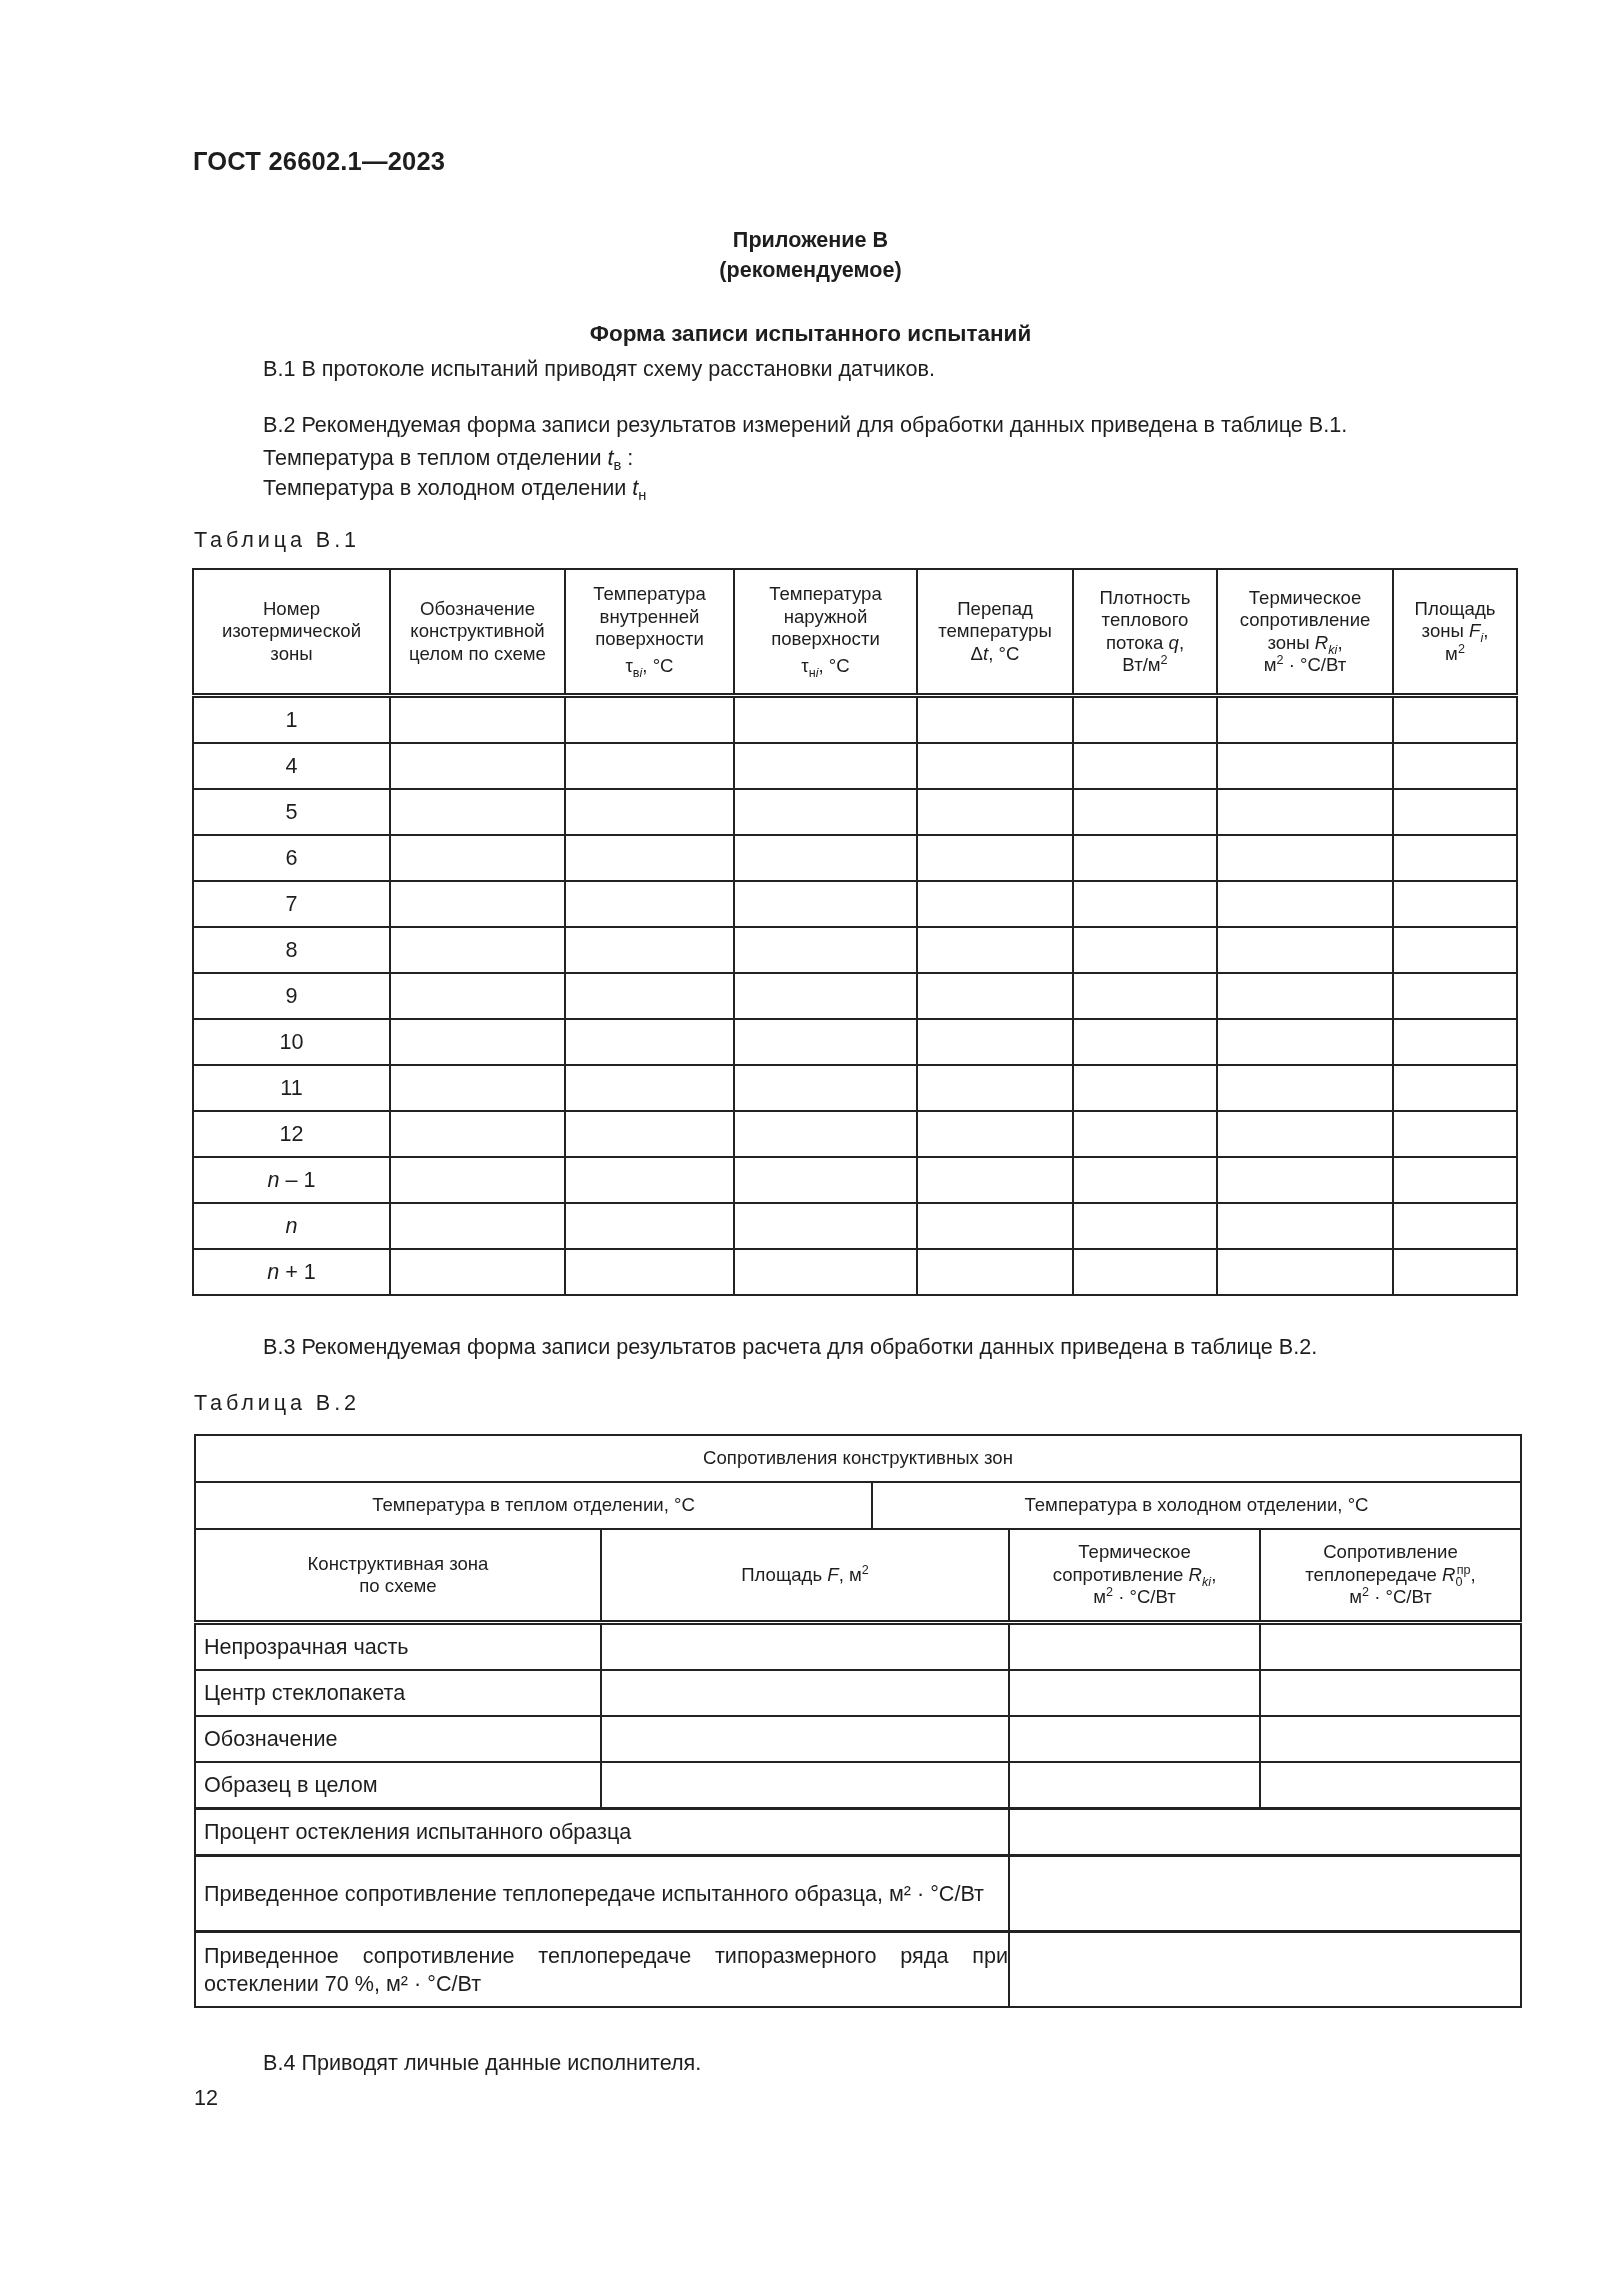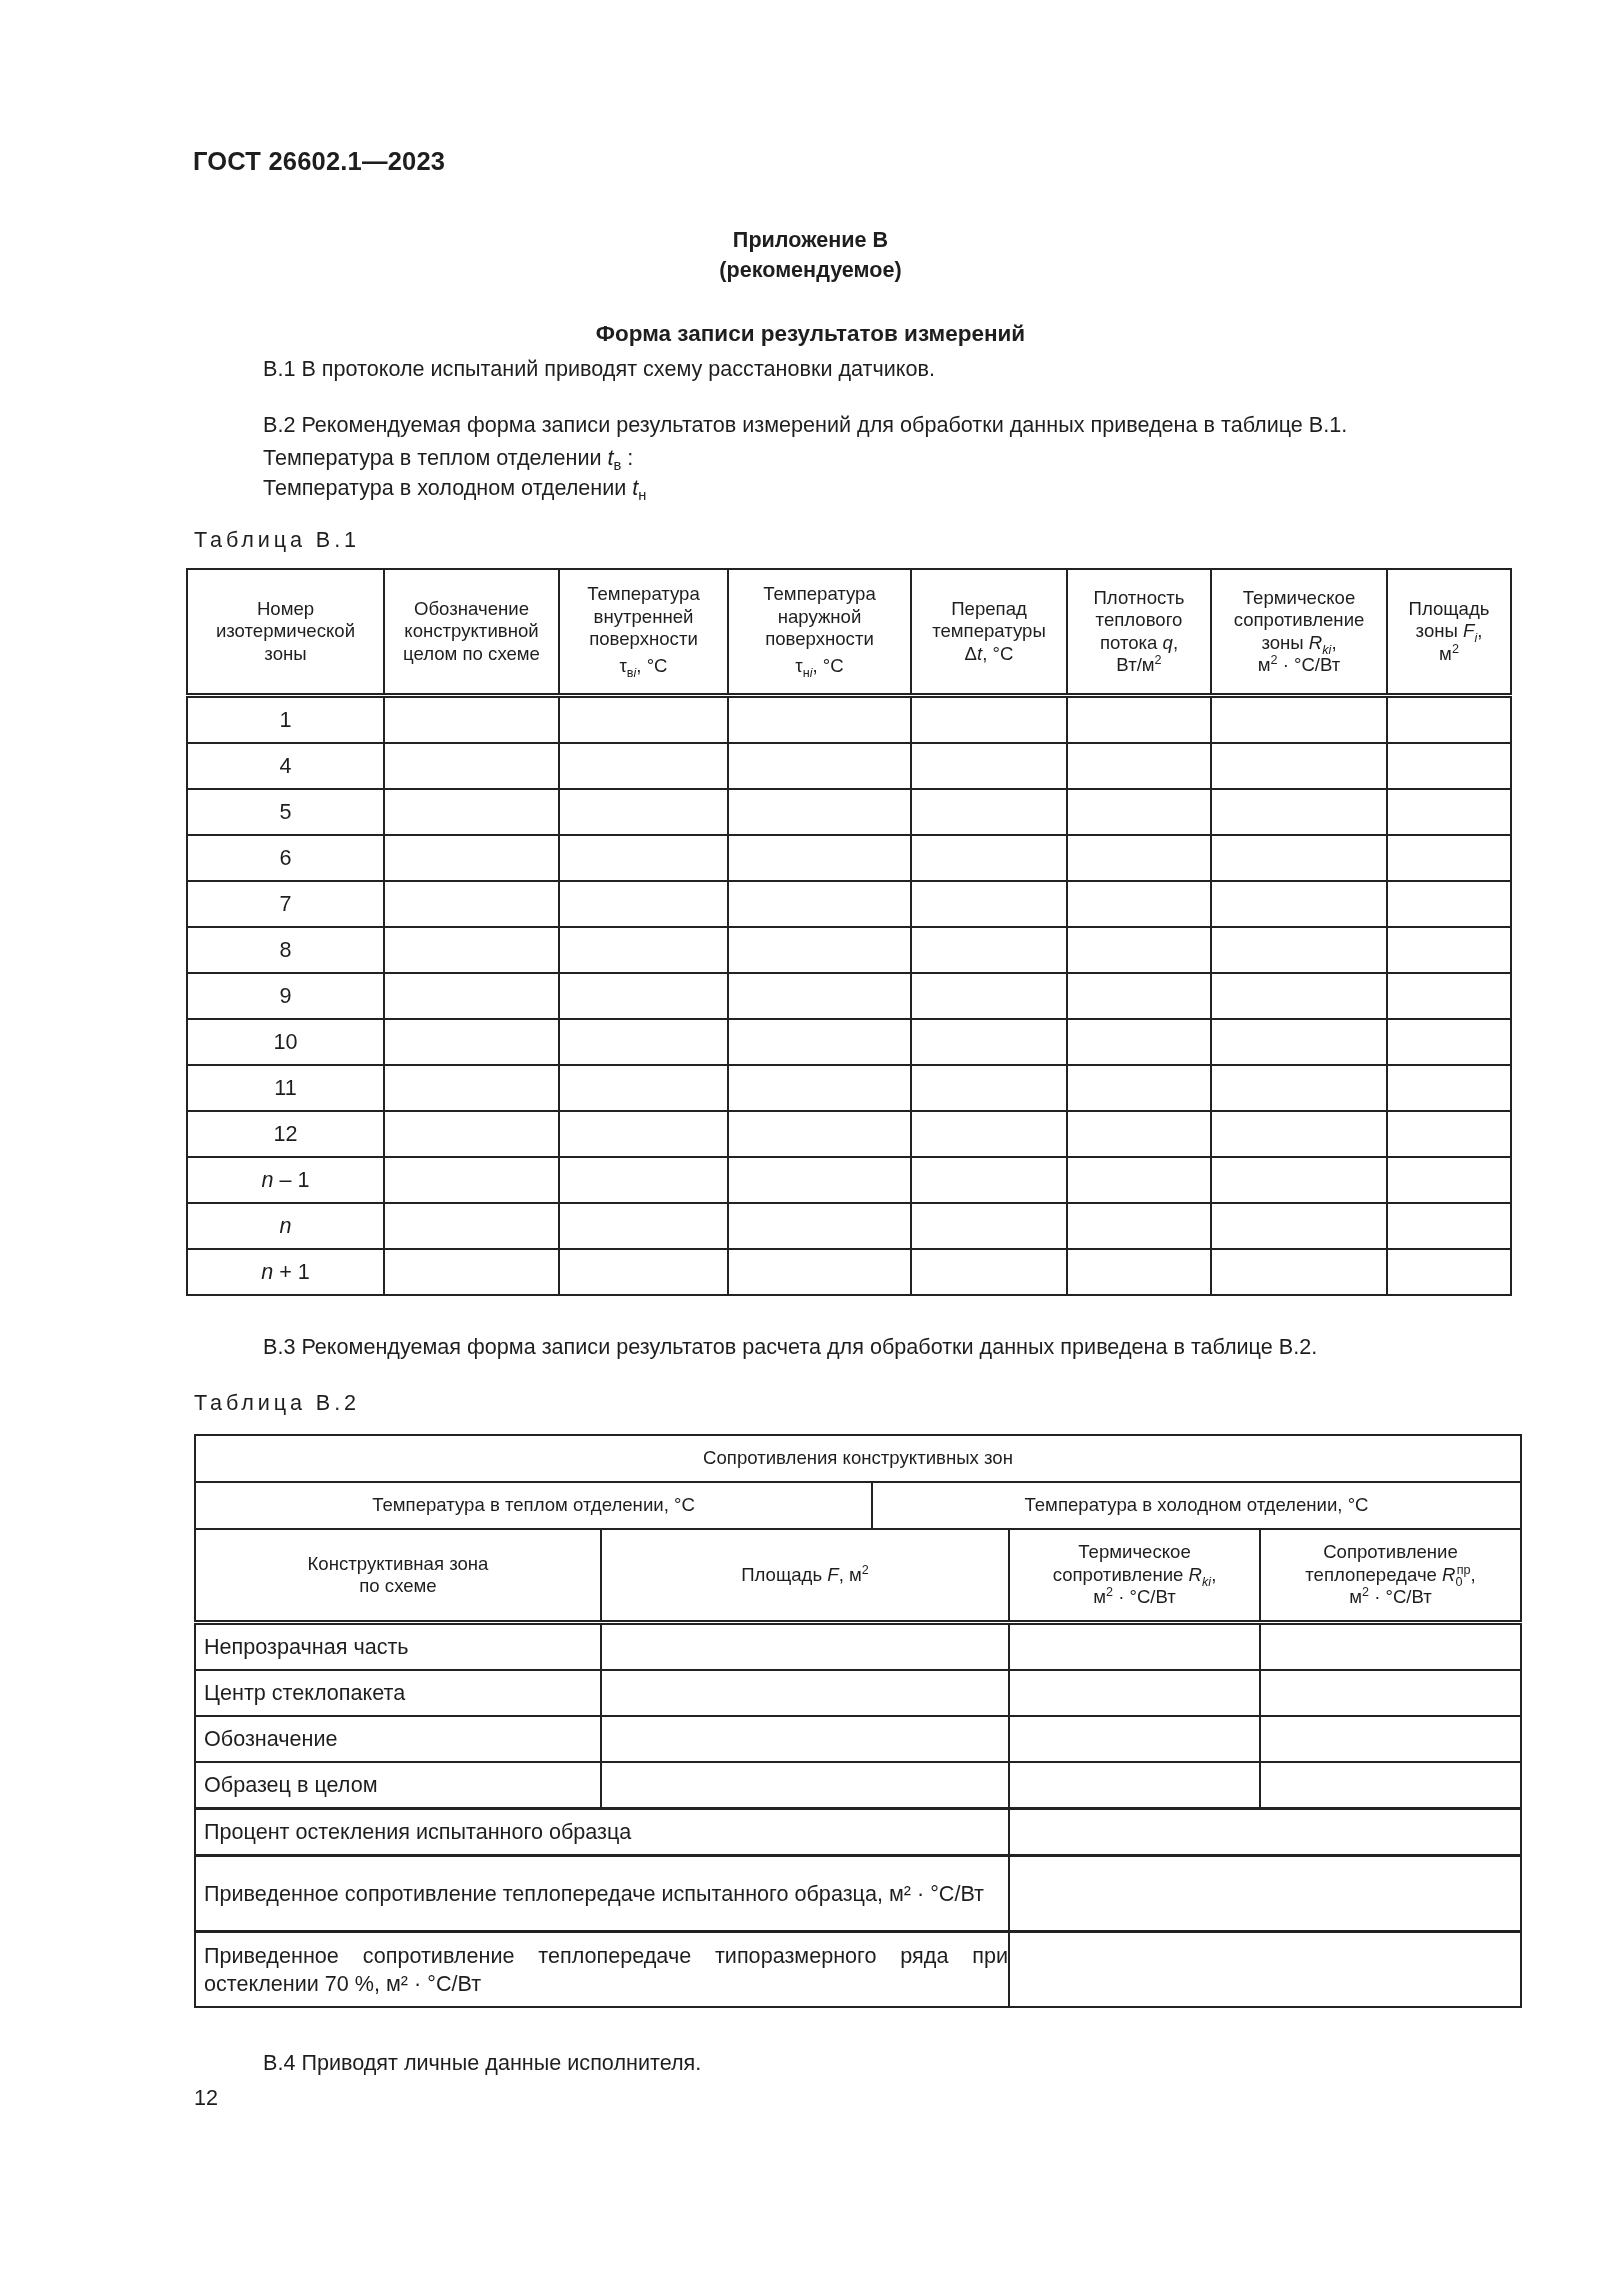--- a/index.html
+++ b/index.html
@@ -13,40 +13,40 @@
   .appendix-title { top: 227px; font-size: 21.6px; font-weight: bold; }
   .appendix-sub { top: 257px; font-size: 21.6px; font-weight: bold; }
   .form-title { top: 321px; font-size: 22.5px; font-weight: bold; }
   .para { left: 263px; font-size: 21.6px; line-height: 27.4px; white-space: nowrap; }
   .italic { font-style: italic; }
   sub, sup { font-size: 0.68em; line-height: 0; }
   .table-caption { left: 194px; font-size: 21.6px; letter-spacing: 3.9px; }
 
   table { border-collapse: collapse; position: absolute; table-layout: fixed; }
   td, th { border: 2.5px solid #222; padding: 0; font-weight: normal; text-align: center; vertical-align: middle; }
-  .t1 { left: 186px; top: 568px; width: 1325px; font-size: 18.6px; line-height: 22.5px; }
+  .t1 { left: 192px; top: 568px; width: 1325px; font-size: 18.6px; line-height: 22.5px; }
   .t1 thead th { height: 123px; border-bottom: 5.9px double #222; }
   .t1 tbody td { height: 44px; font-size: 21.6px; }
   .t2 { left: 194px; top: 1434px; width: 1325px; font-size: 18.6px; line-height: 22.5px; }
   .t2 .hdr1 td { height: 45px; margin-left: 28px; }
   .t2 .hdr2 td { height: 45px; }
   .t2 .hdr3 td { height: 90px; border-bottom: 5.9px double #222; }
   .t2 .body td { height: 44px; font-size: 21.6px; text-align: left; padding-left: 8px; }
   .t2 .body td.empty { padding: 0; }
   .t2 .body.tall td { height: 73px; line-height: 27.4px; }
   .page-num { left: 194px; top: 2085px; font-size: 21.6px; }
 </style>
 </head>
 <body>
 
 <div class="abs doc-code">ГОСТ 26602.1—2023</div>
 
 <div class="abs center appendix-title">Приложение В</div>
 <div class="abs center appendix-sub">(рекомендуемое)</div>
-<div class="abs center form-title">Форма записи результатов измерений</div>
+<div class="abs center form-title">Форма записи испытанного испытаний</div>
 
 <div class="abs para" style="top:355px;">В.1  В протоколе испытаний приводят схему расстановки датчиков.</div>
 <div class="abs para" style="top:411px;">В.2  Рекомендуемая форма записи результатов измерений для обработки данных приведена в таблице В.1.</div>
 <div class="abs para" style="top:444px;">
   <span>Температура в теплом отделении </span><span class="italic">t</span><sub>в</sub><span> :</span>
 </div>
 <div class="abs para" style="top:474px;">
   <span>Температура в холодном отделении </span><span class="italic">t</span><sub>н</sub>
 </div>
 

